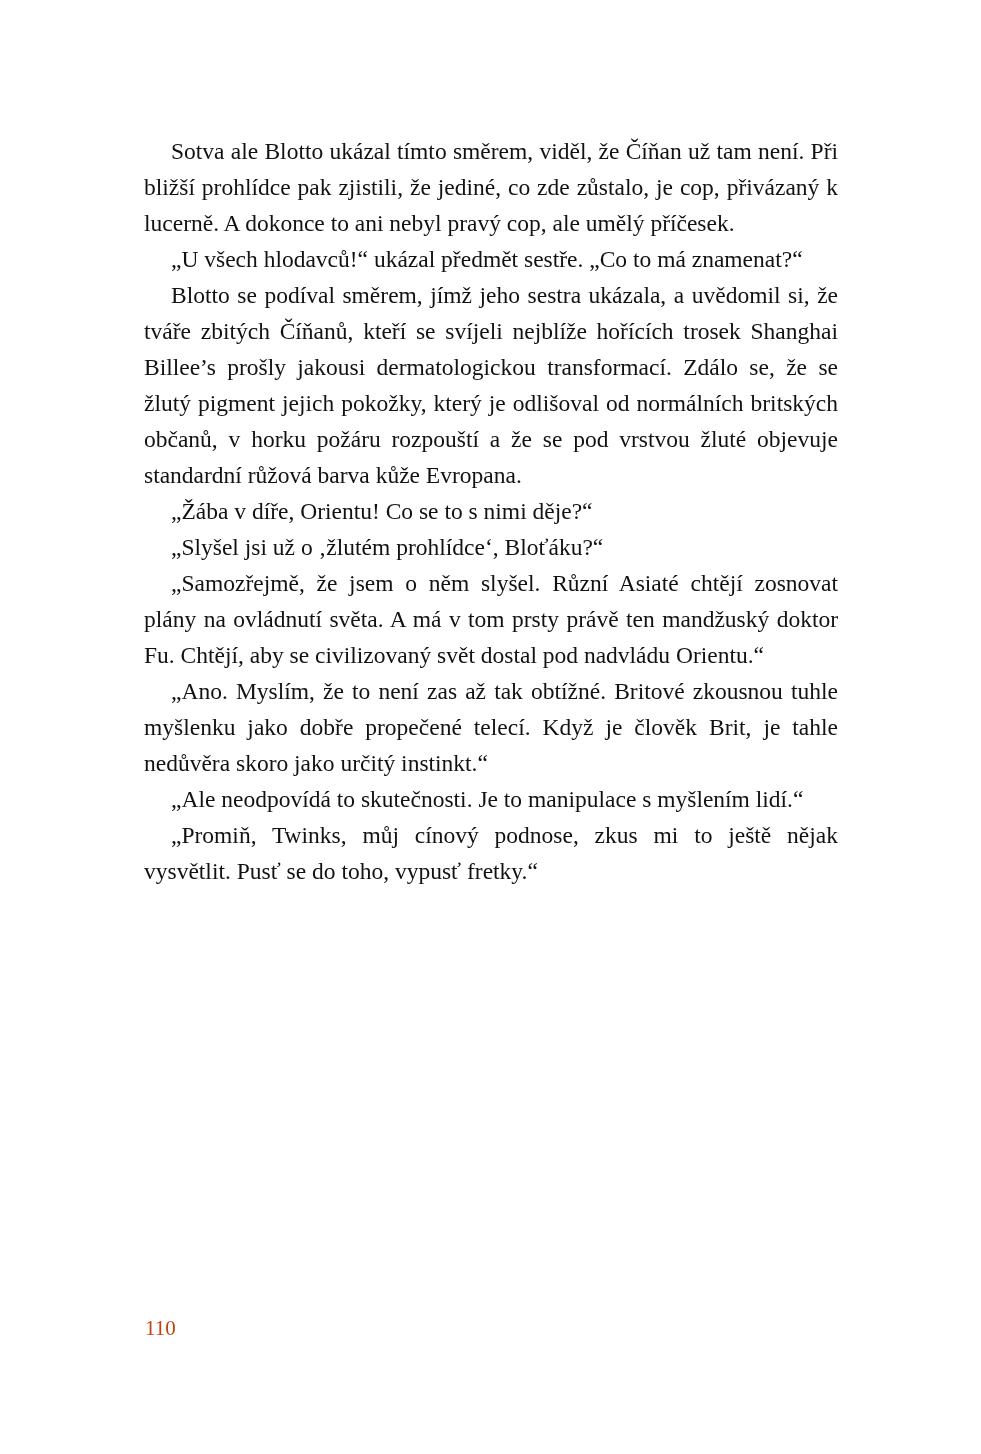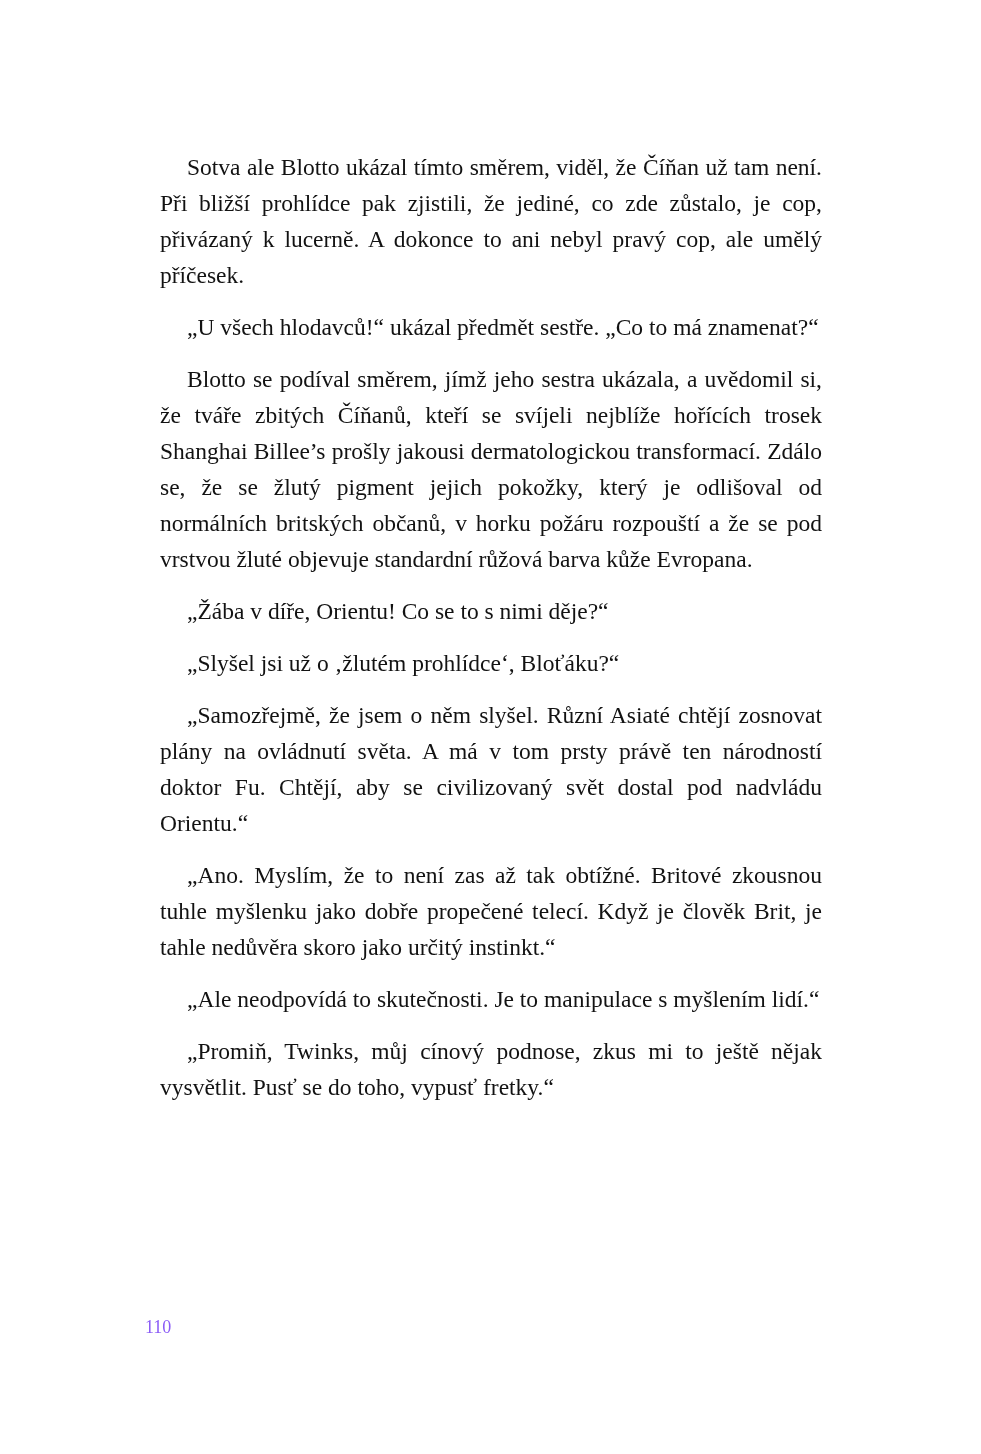--- a/index.html
+++ b/index.html
@@ -20,42 +20,42 @@
       position: absolute;
       left: 144px;
       top: 133px;
       width: 694px;
       font-size: 23.5px;
       line-height: 36px;
       text-align: justify;
       text-justify: inter-word;
     }
     .text-block p {
-      margin: 16px;
+      margin: 0;
       padding: 0;
       text-indent: 27px;
     }
     .page-number {
       position: absolute;
       left: 145px;
       top: 1318px;
-      font-size: 18px;
+      font-size: 21px;
       line-height: 1;
-      color: #8b5cf6;
+      color: #c2410c;
     }
   </style>
 </head>
 <body>
 
 <div class="page">
   <div class="text-block">
     <p>Sotva ale Blotto ukázal tímto směrem, viděl, že Číňan už tam není. Při bližší prohlídce pak zjistili, že jediné, co zde zůstalo, je cop, přivázaný k lucerně. A dokonce to ani nebyl pravý cop, ale umělý příčesek.</p>
     <p>„U všech hlodavců!“ ukázal předmět sestře. „Co to má znamenat?“</p>
     <p>Blotto se podíval směrem, jímž jeho sestra ukázala, a uvědomil si, že tváře zbitých Číňanů, kteří se svíjeli nejblíže hořících trosek Shanghai Billee’s prošly jakousi dermatologickou transformací. Zdálo se, že se žlutý pigment jejich pokožky, který je odlišoval od normálních britských občanů, v horku požáru rozpouští a že se pod vrstvou žluté objevuje standardní růžová barva kůže Evropana.</p>
     <p>„Žába v díře, Orientu! Co se to s nimi děje?“</p>
     <p>„Slyšel jsi už o ‚žlutém prohlídce‘, Bloťáku?“</p>
-    <p>„Samozřejmě, že jsem o něm slyšel. Různí Asiaté chtějí zosnovat plány na ovládnutí světa. A má v tom prsty právě ten národností doktor Fu. Chtějí, aby se civilizovaný svět dostal pod nadvládu Orientu.“</p>
+    <p>„Samozřejmě, že jsem o něm slyšel. Různí Asiaté chtějí zosnovat plány na ovládnutí světa. A má v tom prsty právě ten mandžuský doktor Fu. Chtějí, aby se civilizovaný svět dostal pod nadvládu Orientu.“</p>
     <p>„Ano. Myslím, že to není zas až tak obtížné. Britové zkousnou tuhle myšlenku jako dobře propečené telecí. Když je člověk Brit, je tahle nedůvěra skoro jako určitý instinkt.“</p>
     <p>„Ale neodpovídá to skutečnosti. Je to manipulace s myšlením lidí.“</p>
     <p>„Promiň, Twinks, můj cínový podnose, zkus mi to ještě nějak vysvětlit. Pusť se do toho, vypusť fretky.“</p>
   </div>
   <div class="page-number">110</div>
 </div>
 
 </body></html>

